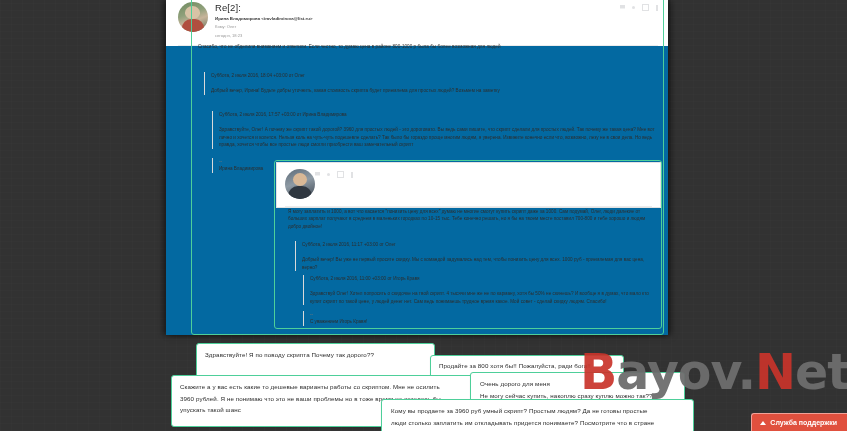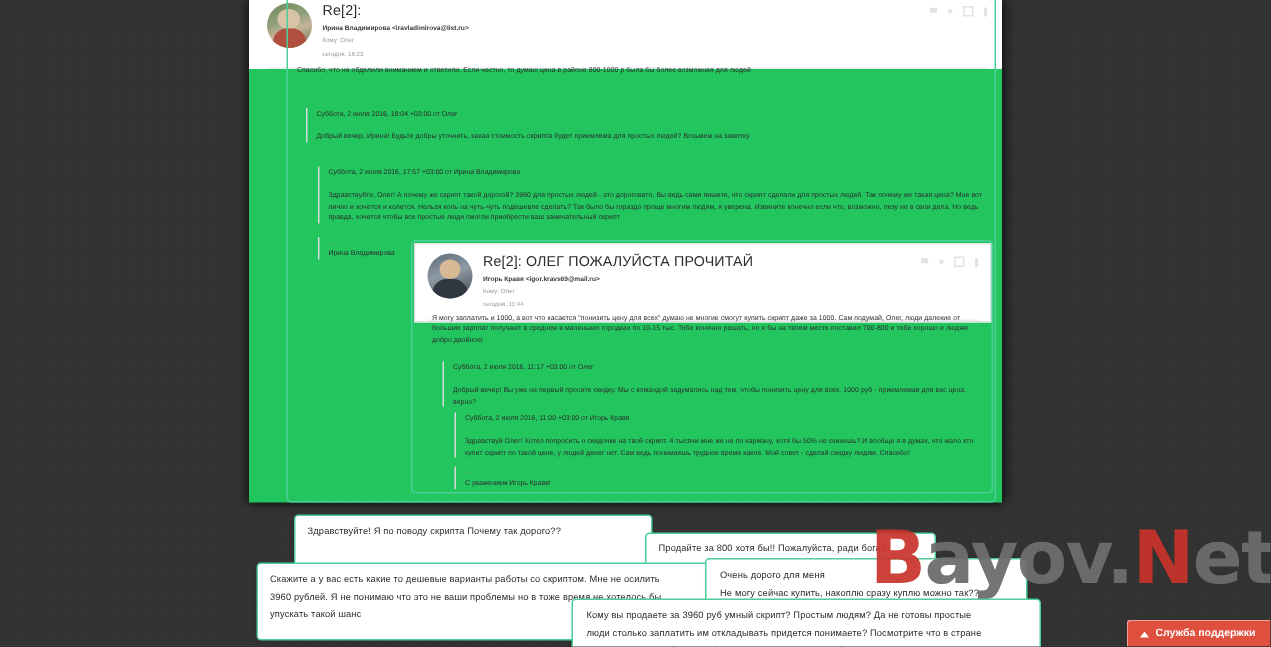--- a/index.html
+++ b/index.html
@@ -15,21 +15,21 @@
   #backdrop:after{
     content:"";position:absolute;inset:0;
     background:
       repeating-linear-gradient(0deg,rgba(255,255,255,.012) 0 1px,transparent 1px 7px),
       repeating-linear-gradient(90deg,rgba(255,255,255,.012) 0 1px,transparent 1px 11px);
   }
 
   
   #panel{
     position:absolute;left:166px;top:0;width:502px;height:335px;
-    background:#22c55e;
+    background:#0369a1;
     box-shadow:-3px 0 5px rgba(0,0,0,.45), 3px 0 6px rgba(0,0,0,.5);
     overflow:hidden;
   }
 
   
   .hl{position:absolute;border:1.6px solid #4ecf9a;border-radius:3px;pointer-events:none;}
 
   
   .mail-card{position:absolute;background:#fff;}
 
@@ -147,26 +147,20 @@
     <div class="qrail sig" style="position:absolute;left:46px;top:158px;width:120px;">
       <div class="dash">--</div>
       <div>Ирина Владимирова</div>
     </div>
   </div>
 
   <div id="nested">
 
     <div class="mail-head" style="padding:6px 8px 0 8px;">
       <div class="avatar a2"></div>
-      <div class="mail-meta">
-        <div class="mail-subject">Re[2]: ОЛЕГ ПОЖАЛУЙСТА ПРОЧИТАЙ</div>
-        <div class="mail-from">Игорь Кравя &lt;igor.kravs69@mail.ru&gt;</div>
-        <div class="mail-to">Кому: Олег</div>
-        <div class="mail-date">сегодня, 11:44</div>
-      </div>
       <div class="head-actions">
         <span class="hicon flag"></span>
         <span class="hicon dot"></span>
         <span class="hicon sq"></span>
         <span class="hicon bar"></span>
       </div>
     </div>
 
     <div class="divider" style="margin:7px 8px 0 8px;"></div>
 

